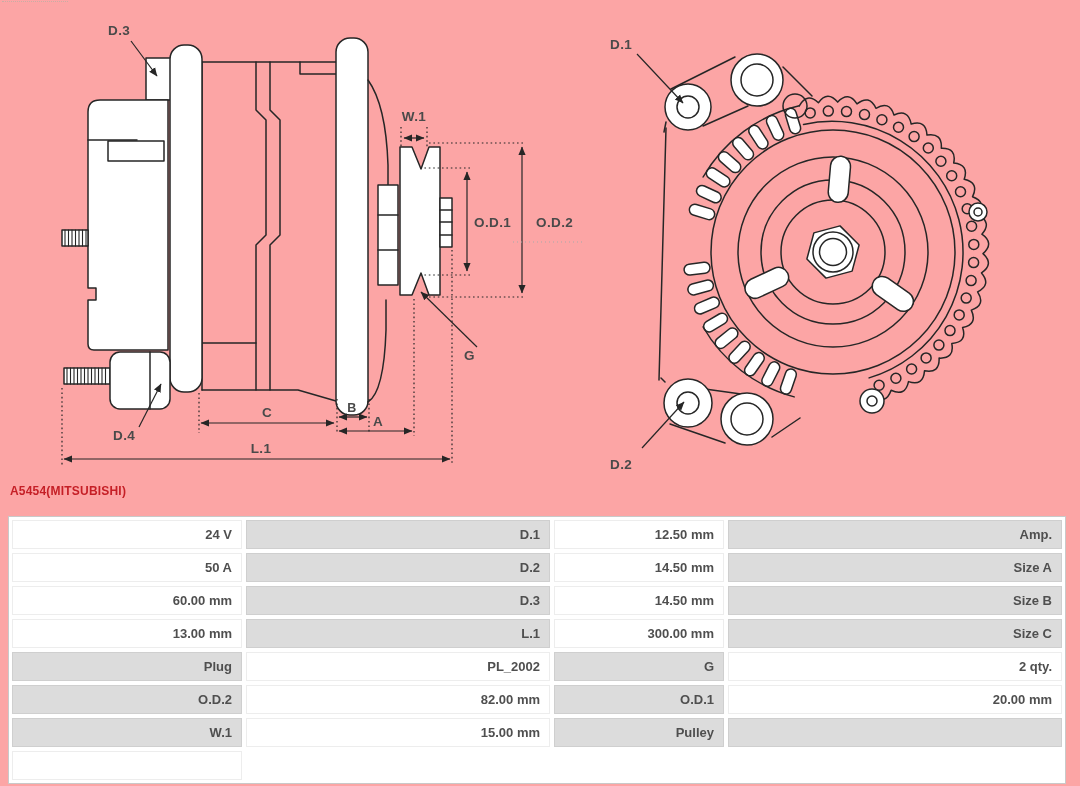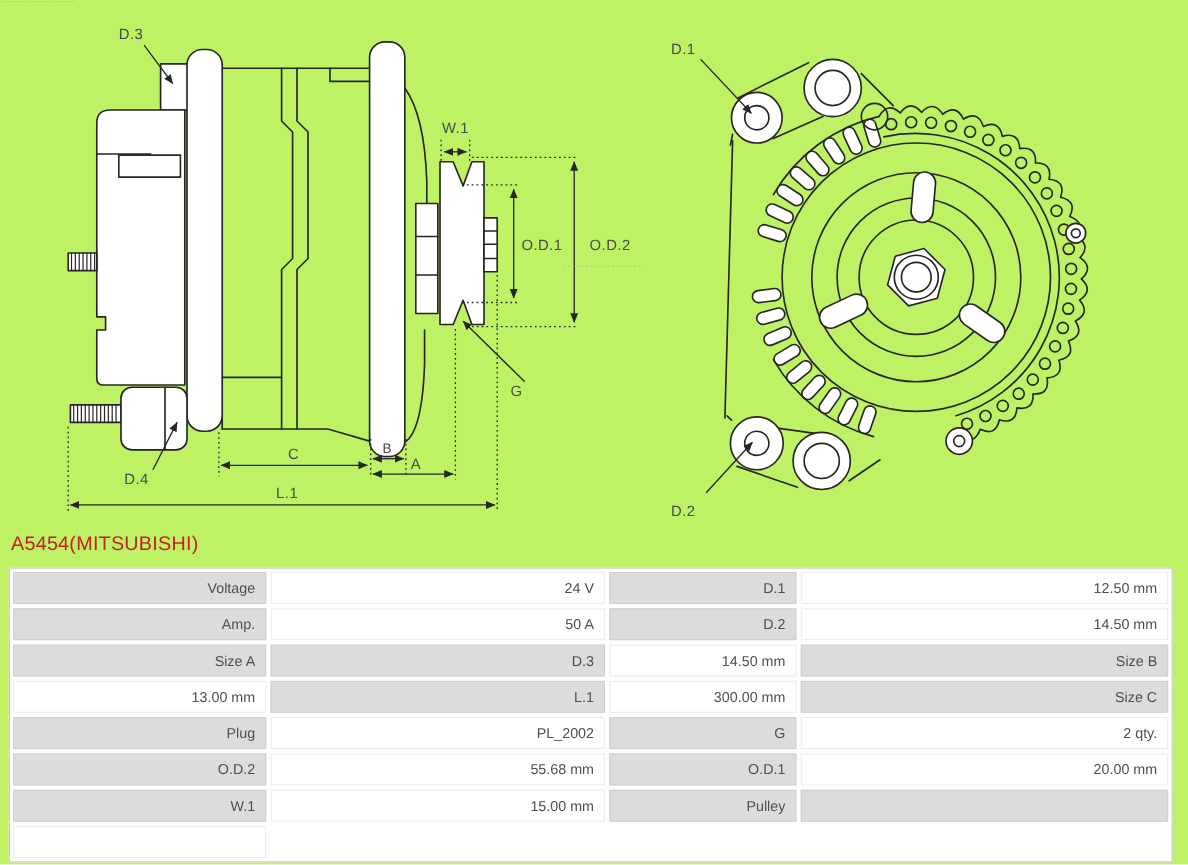--- a/index.html
+++ b/index.html
@@ -1,27 +1,27 @@
 <!DOCTYPE html>
 <html><head>
 <meta charset="utf-8">
 <style>
   html,body{margin:0;padding:0;background:#fff;}
-  #page{position:relative;width:1080px;height:786px;background:#bef264;overflow:hidden;
-        font-family:"Liberation Sans",sans-serif;}
+  #page{position:relative;width:1080px;height:786px;background:#fca5a5;overflow:hidden;
+        font-family:"Liberation Sans",sans-serif;font-weight:bold;}
   #corner-artifact{position:absolute;left:2px;top:1px;width:66px;height:3px;
         border-top:1px dotted #b9b2a6;opacity:.75;}
   #drawings{position:absolute;left:0;top:0;}
   svg text{font-family:"Liberation Sans",sans-serif;font-size:13.5px;fill:#4a4a4a;letter-spacing:.4px;}
   text.small{font-size:12.5px;}
   .stroke{stroke:#262626;stroke-width:1.5;fill:none;stroke-linejoin:round;stroke-linecap:round;}
   .dim{stroke:#262626;stroke-width:1.2;fill:none;}
   .dot{stroke:#262626;stroke-width:1.2;fill:none;stroke-dasharray:1.6 2.8;stroke-linecap:butt;}
   .faint{stroke:#a9a9a9;stroke-width:1;fill:none;stroke-dasharray:1 3;}
-  #page-title{position:absolute;left:10px;top:484px;font-size:18px;color:#c51f26;
+  #page-title{position:absolute;left:10px;top:484px;font-size:12px;color:#c51f26;
         letter-spacing:.2px;white-space:nowrap;}
   #spec-table{position:absolute;left:8px;top:516px;width:1058px;box-sizing:border-box;
         border:1px solid #c9c9c9;background:#fff;padding:3px;
         display:grid;grid-template-columns:230px 304px 170px 1fr;gap:4px;}
   .cell{box-sizing:border-box;height:29px;line-height:27px;text-align:right;
         padding-right:9px;font-size:13px;color:#4f4f4f;overflow:hidden;}
   .lbl{background:#dcdcdc;border:1px solid #cfcfcf;}
   .val{background:#ffffff;border:1px solid #ededed;}
 </style>
 </head>
@@ -190,47 +190,47 @@
       <line class="dim" x1="642" y1="448" x2="684" y2="402" marker-end="url(#ah)"></line>
       <text x="610" y="49">D.1</text>
       <text x="610" y="469">D.2</text>
     </g>
   </svg>
   </div>
 
   <div id="page-title">A5454(MITSUBISHI)</div>
 
   <div id="spec-table">
-    <div class="cell lbl">Voltage</div>
     <div class="cell val">24 V</div>
     <div class="cell lbl">D.1</div>
     <div class="cell val">12.50 mm</div>
 
     <div class="cell lbl">Amp.</div>
     <div class="cell val">50 A</div>
     <div class="cell lbl">D.2</div>
     <div class="cell val">14.50 mm</div>
 
     <div class="cell lbl">Size A</div>
+    <div class="cell val">60.00 mm</div>
     <div class="cell lbl">D.3</div>
     <div class="cell val">14.50 mm</div>
 
     <div class="cell lbl">Size B</div>
     <div class="cell val">13.00 mm</div>
     <div class="cell lbl">L.1</div>
     <div class="cell val">300.00 mm</div>
 
     <div class="cell lbl">Size C</div>
     <div class="cell lbl">Plug</div>
     <div class="cell val">PL_2002</div>
 
     <div class="cell lbl">G</div>
     <div class="cell val">2 qty.</div>
     <div class="cell lbl">O.D.2</div>
-    <div class="cell val">55.68 mm</div>
+    <div class="cell val">82.00 mm</div>
 
     <div class="cell lbl">O.D.1</div>
     <div class="cell val">20.00 mm</div>
     <div class="cell lbl">W.1</div>
     <div class="cell val">15.00 mm</div>
 
     <div class="cell lbl">Pulley</div>
     <div class="cell lbl"></div>
     <div class="cell val"></div>
   </div>

